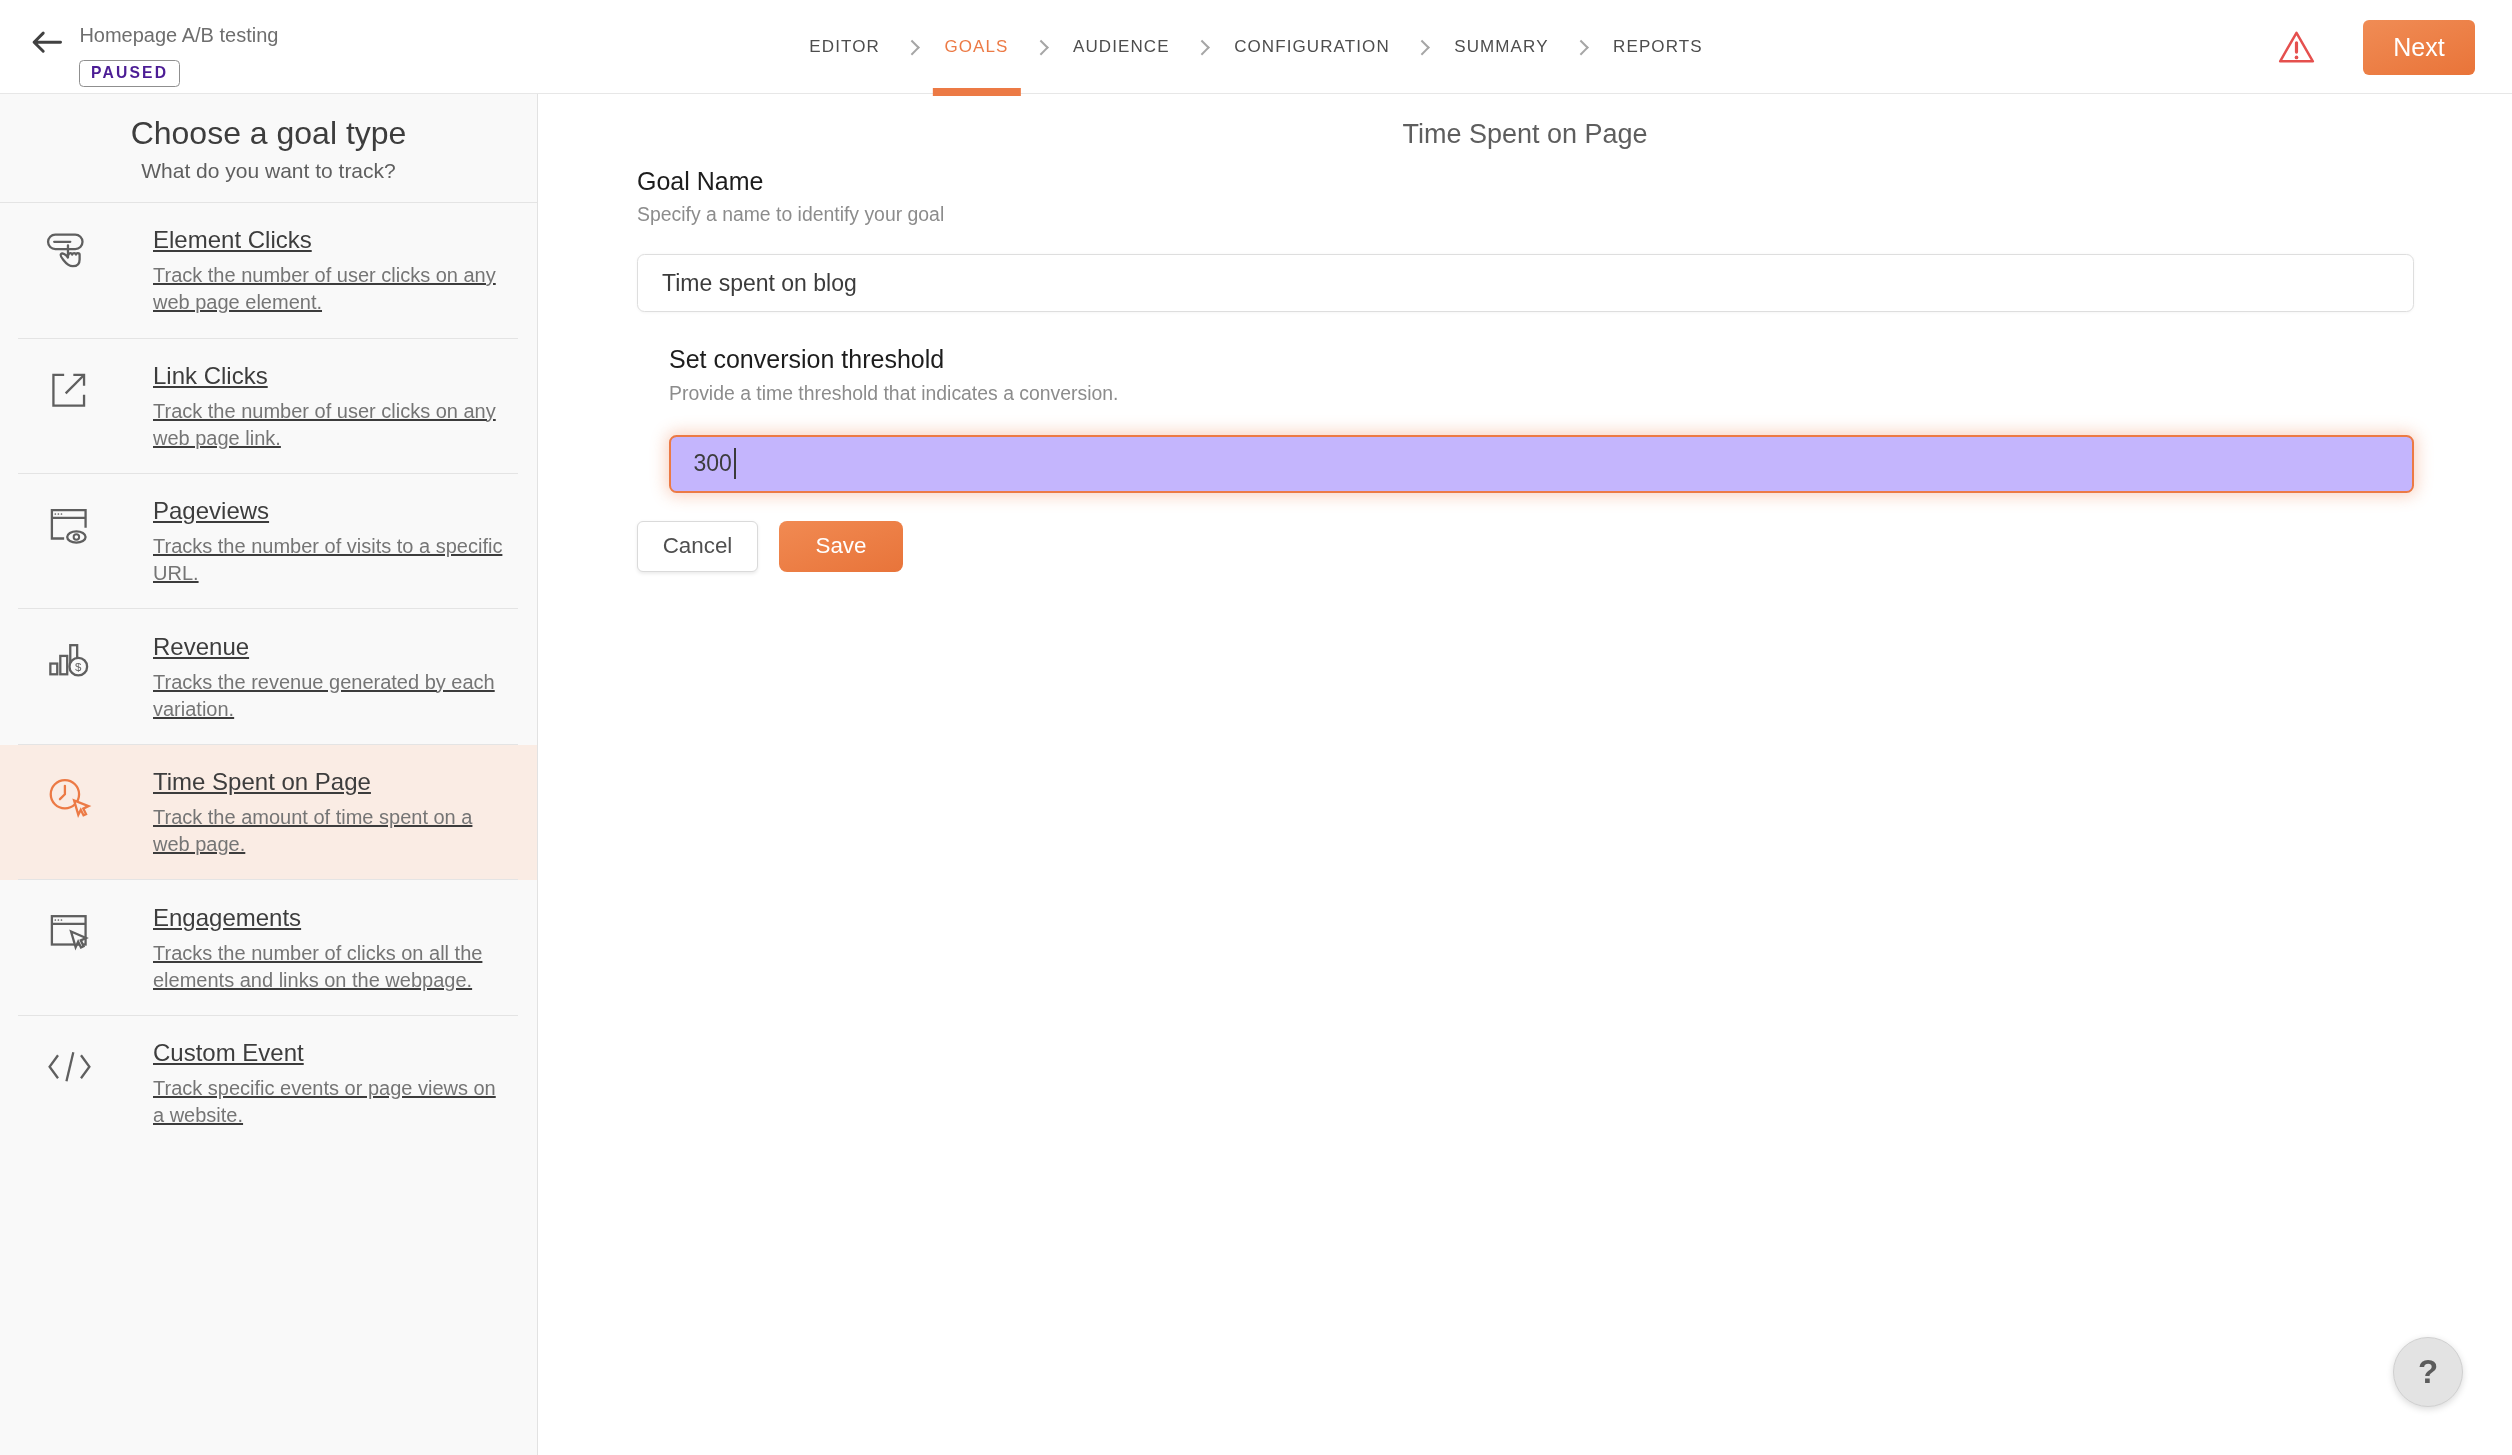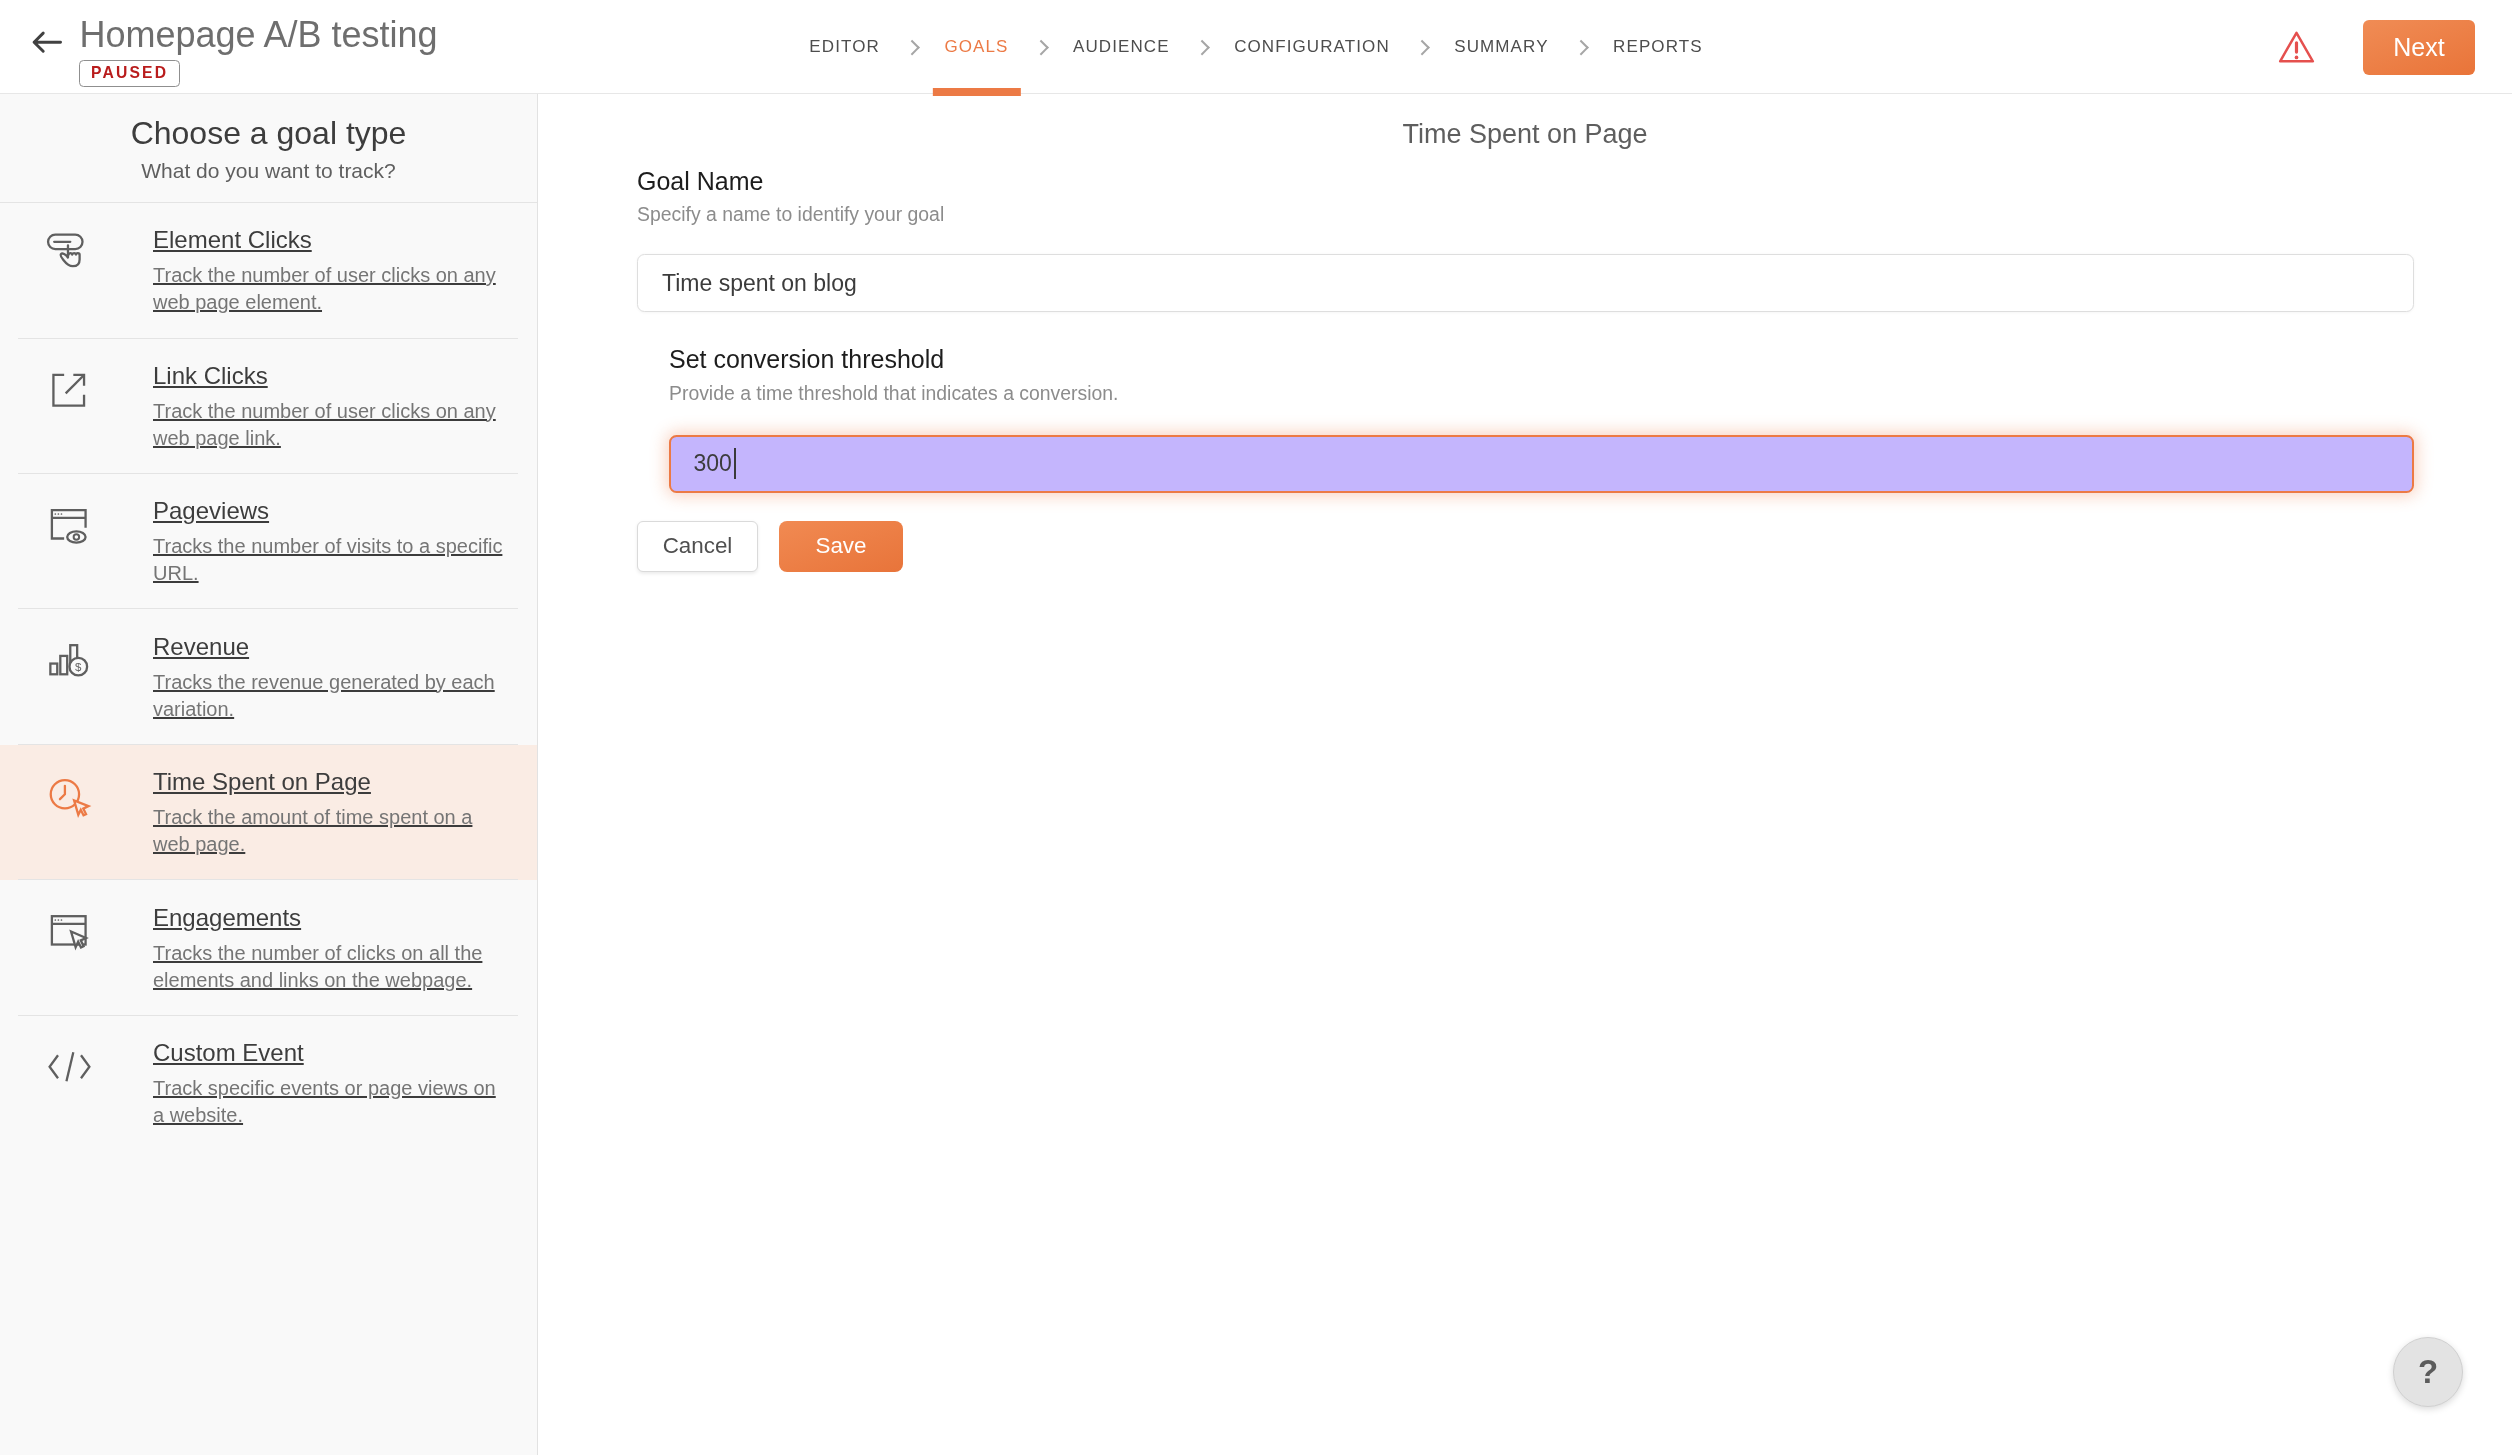--- a/index.html
+++ b/index.html
@@ -4,24 +4,24 @@
 <style>
   * { margin:0; padding:0; box-sizing:border-box; }
   html,body { width:2512px; height:1455px; overflow:hidden; background:#ffffff;
               font-family:"Liberation Sans", sans-serif; color:#3c3c3c; }
 
   
   .header { position:relative; height:94px; background:#ffffff;
             border-bottom:1.5px solid #e7e7e7; z-index:5; }
   .header-left { position:absolute; left:30px; top:18px; display:flex; gap:16.4px; }
   .back-btn { margin-top:10.5px; width:33px; height:27px; cursor:pointer; }
-  .exp-title { font-size:36px; color:#6e6e6e; line-height:34px; }
+  .exp-title { font-size:20px; color:#6e6e6e; line-height:34px; }
   .status-badge { display:inline-block; margin-top:7.5px; border:1.5px solid #8f8f8f;
                   border-radius:4.5px; padding:3.7px 10.5px; font-size:15.7px; font-weight:bold;
-                  letter-spacing:2.2px; color:#b91c1c; }
+                  letter-spacing:2.2px; color:#4c1d95; }
   .nav { position:absolute; left:50%; transform:translateX(-50%); top:0; height:94px;
          display:flex; align-items:center; }
   .nav-item { position:relative; height:94px; display:flex; align-items:center;
               padding:0 12px; margin:0 10.5px; font-size:17px; font-weight:500;
               letter-spacing:1.1px; color:#4d4d4d; cursor:pointer; white-space:nowrap; }
   .nav-item.active { color:var(--accent); }
   .nav-item.active::after { content:""; position:absolute; left:0; right:0; bottom:-1.5px;
                             height:7.5px; background:var(--accent); }
   .nav-sep { width:10.5px; height:10.5px; border-top:2.2px solid #a6a6a6;
              border-right:2.2px solid #a6a6a6; transform:rotate(45deg); margin:0 4.5px; }

